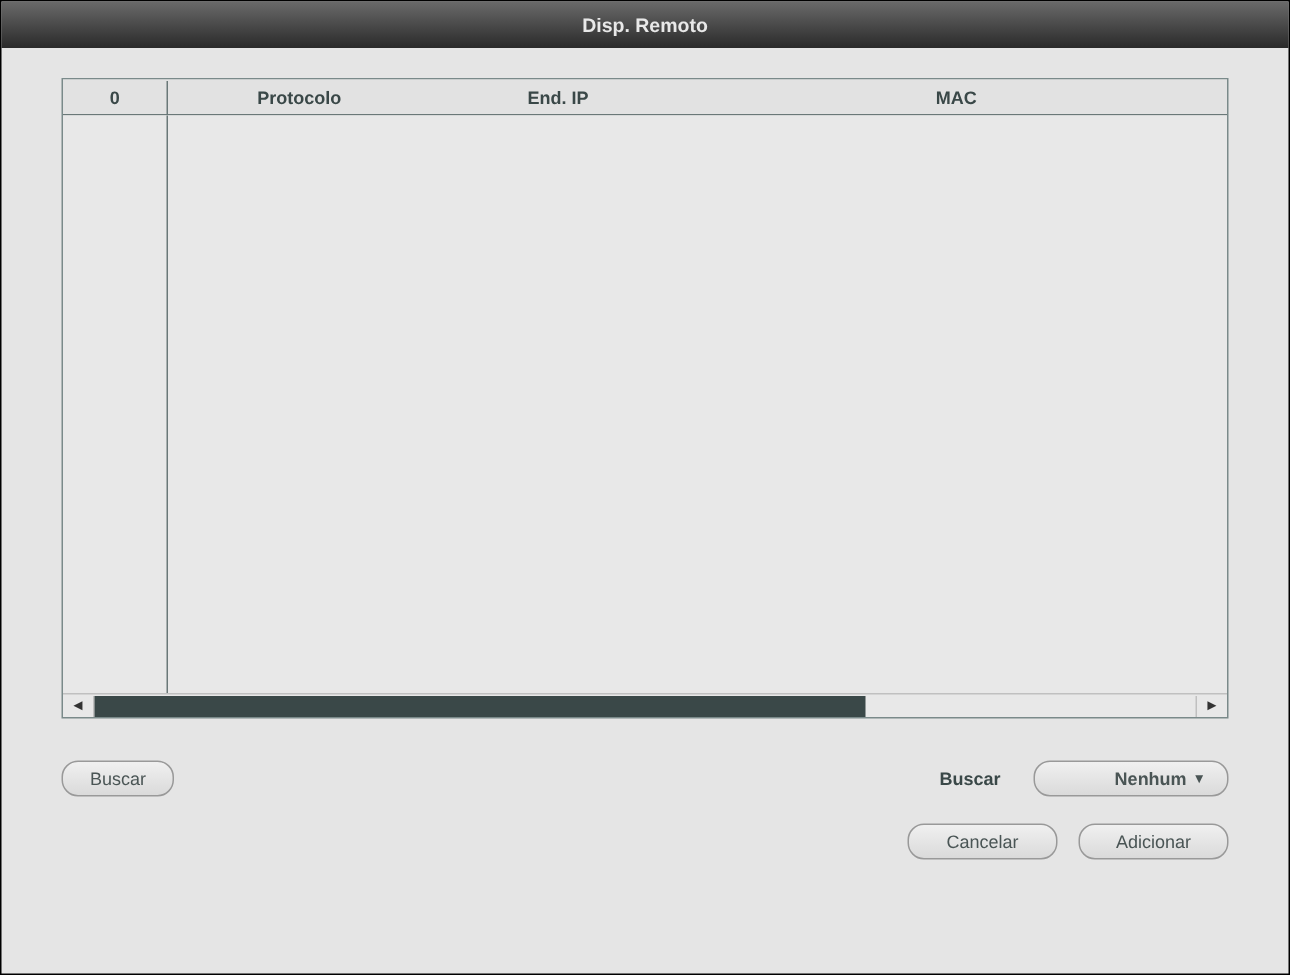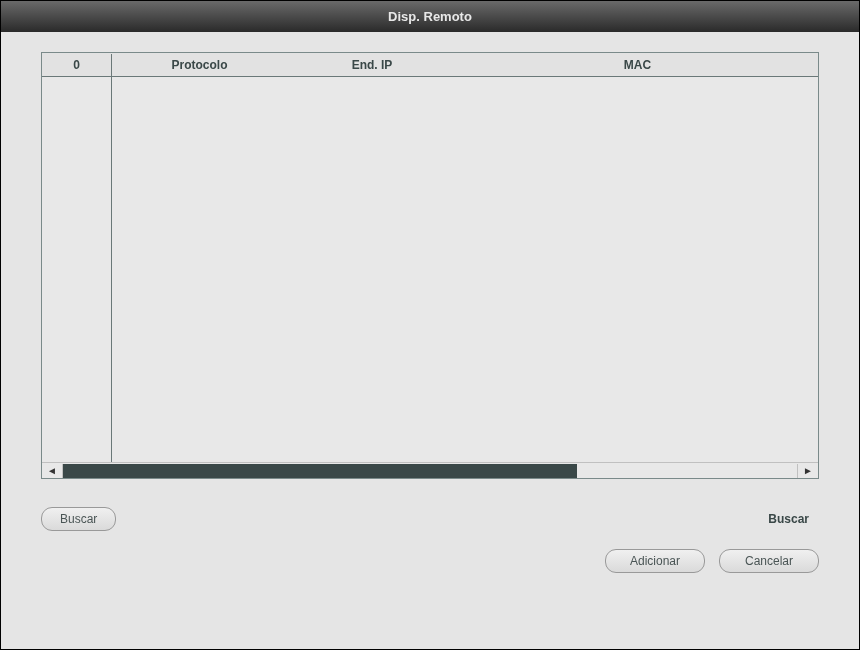--- a/index.html
+++ b/index.html
@@ -231,21 +231,25 @@
           <div class="scroll-thumb"></div>
         </div>
         <div class="scroll-arrow">►</div>
       </div>
     </div>
 
     <div class="button-row">
       <button class="btn">Buscar</button>
       <div class="spacer"></div>
       <span class="filter-label">Buscar</span>
+      <div class="dropdown">
+        <span>Nenhum</span>
+        <span class="dropdown-arrow">▼</span>
+      </div>
     </div>
 
     <div class="button-row-2">
+      <button class="btn btn-wide">Cancelar</button>
       <button class="btn btn-wide">Adicionar</button>
-      <button class="btn btn-wide">Cancelar</button>
     </div>
 
   </div>
 </div>
 
 </body></html>

